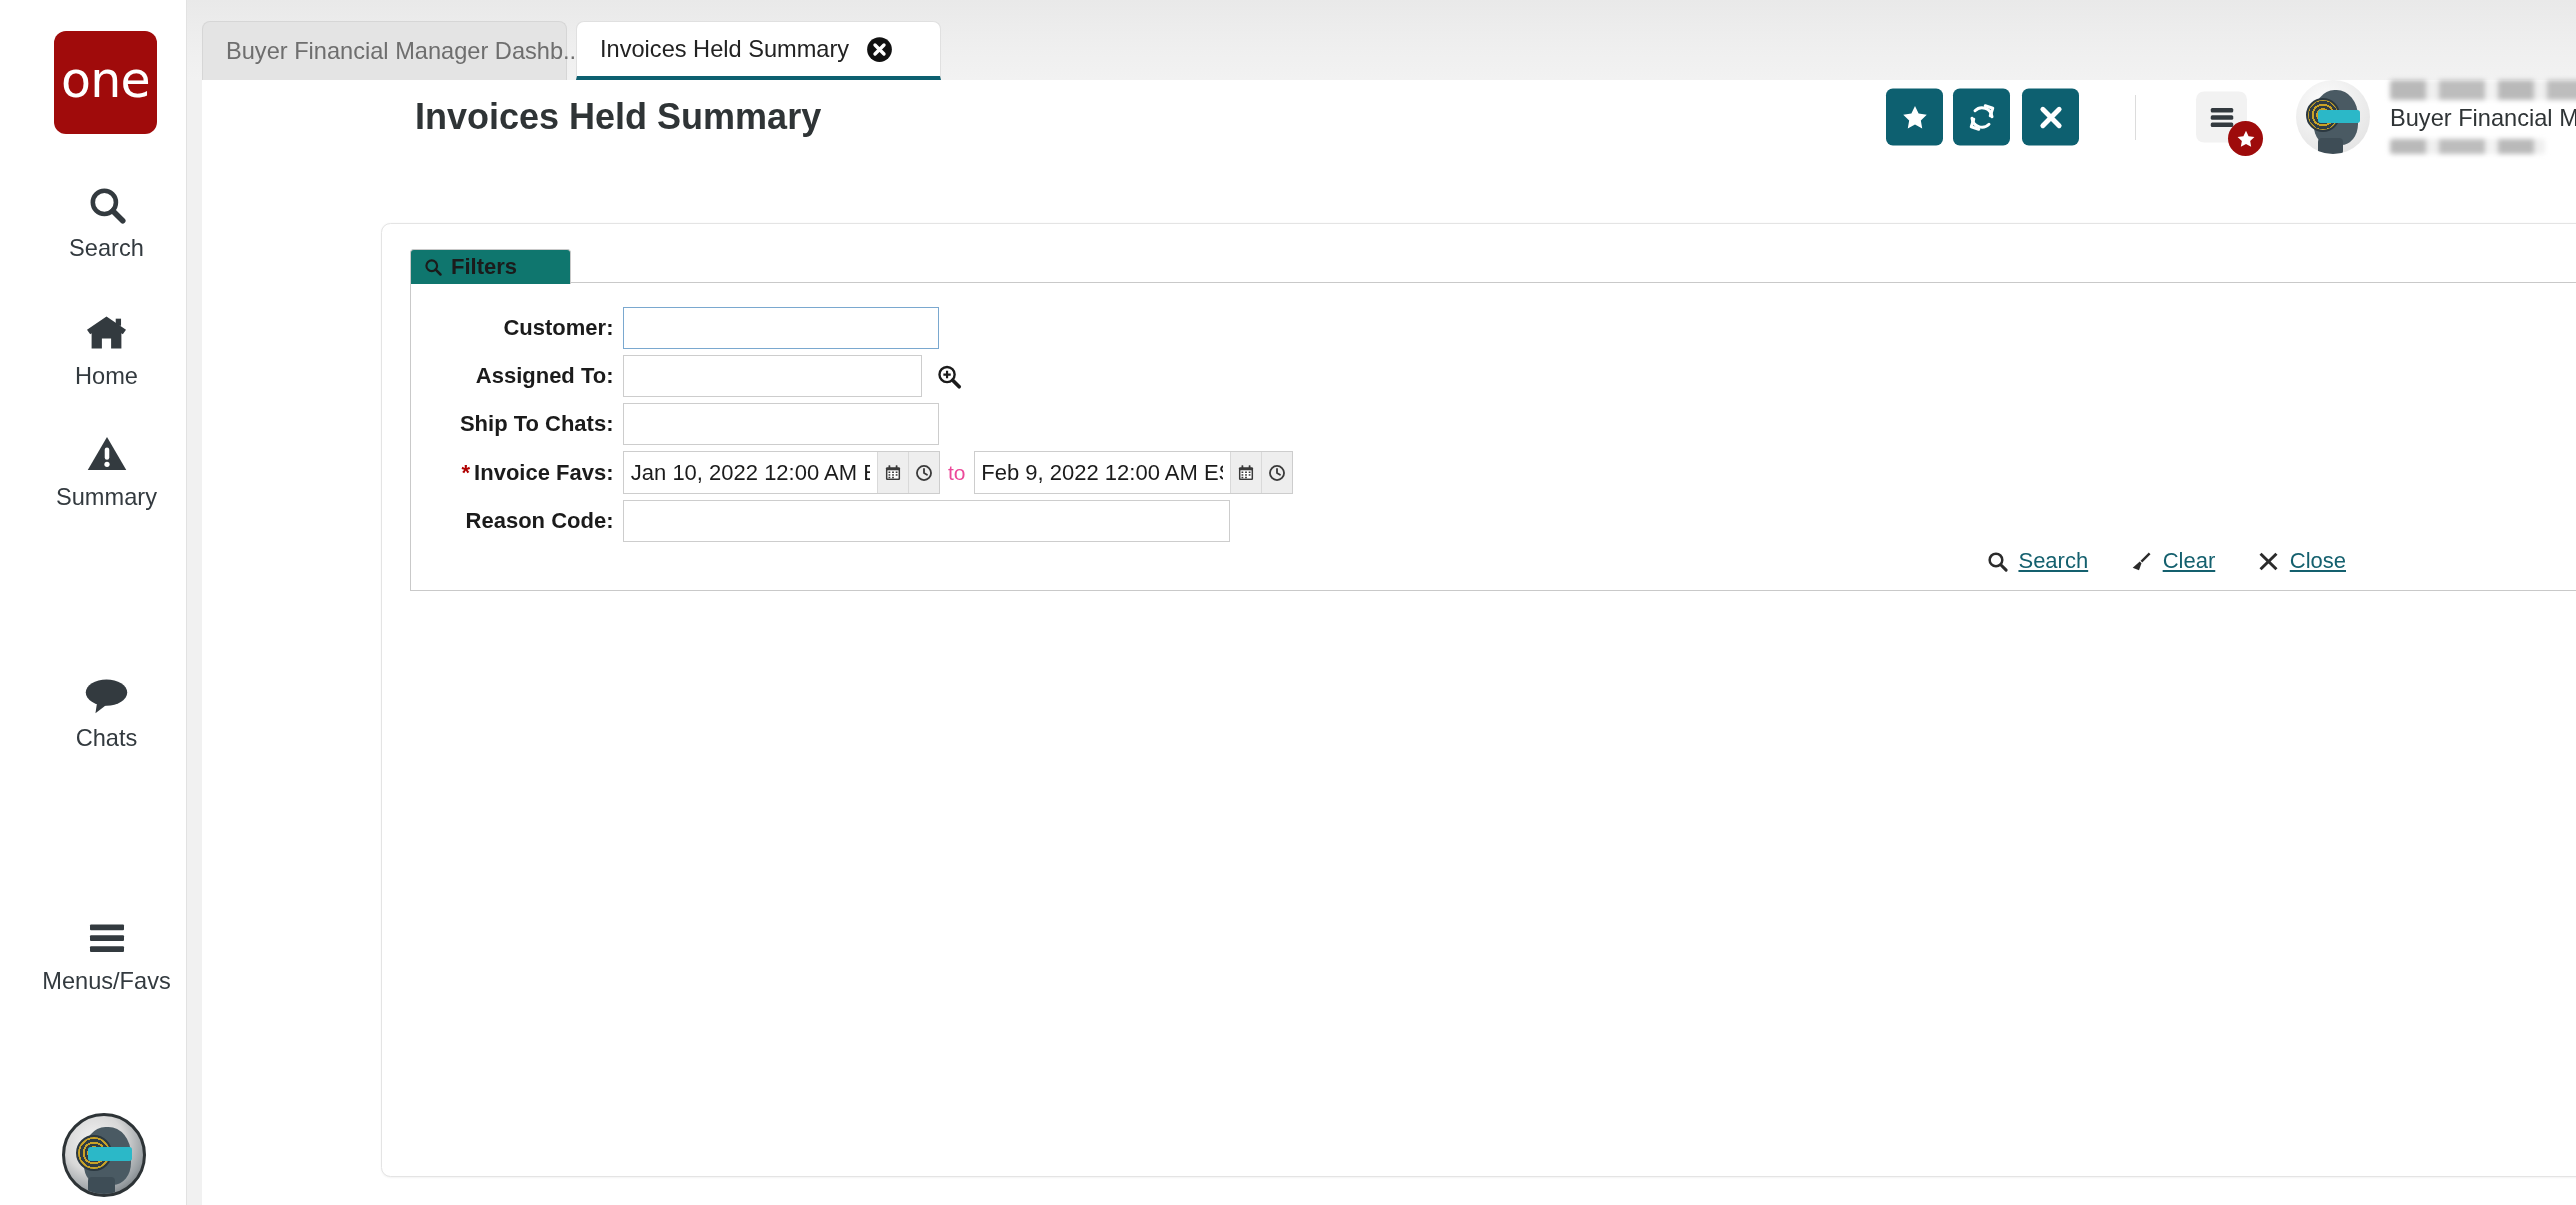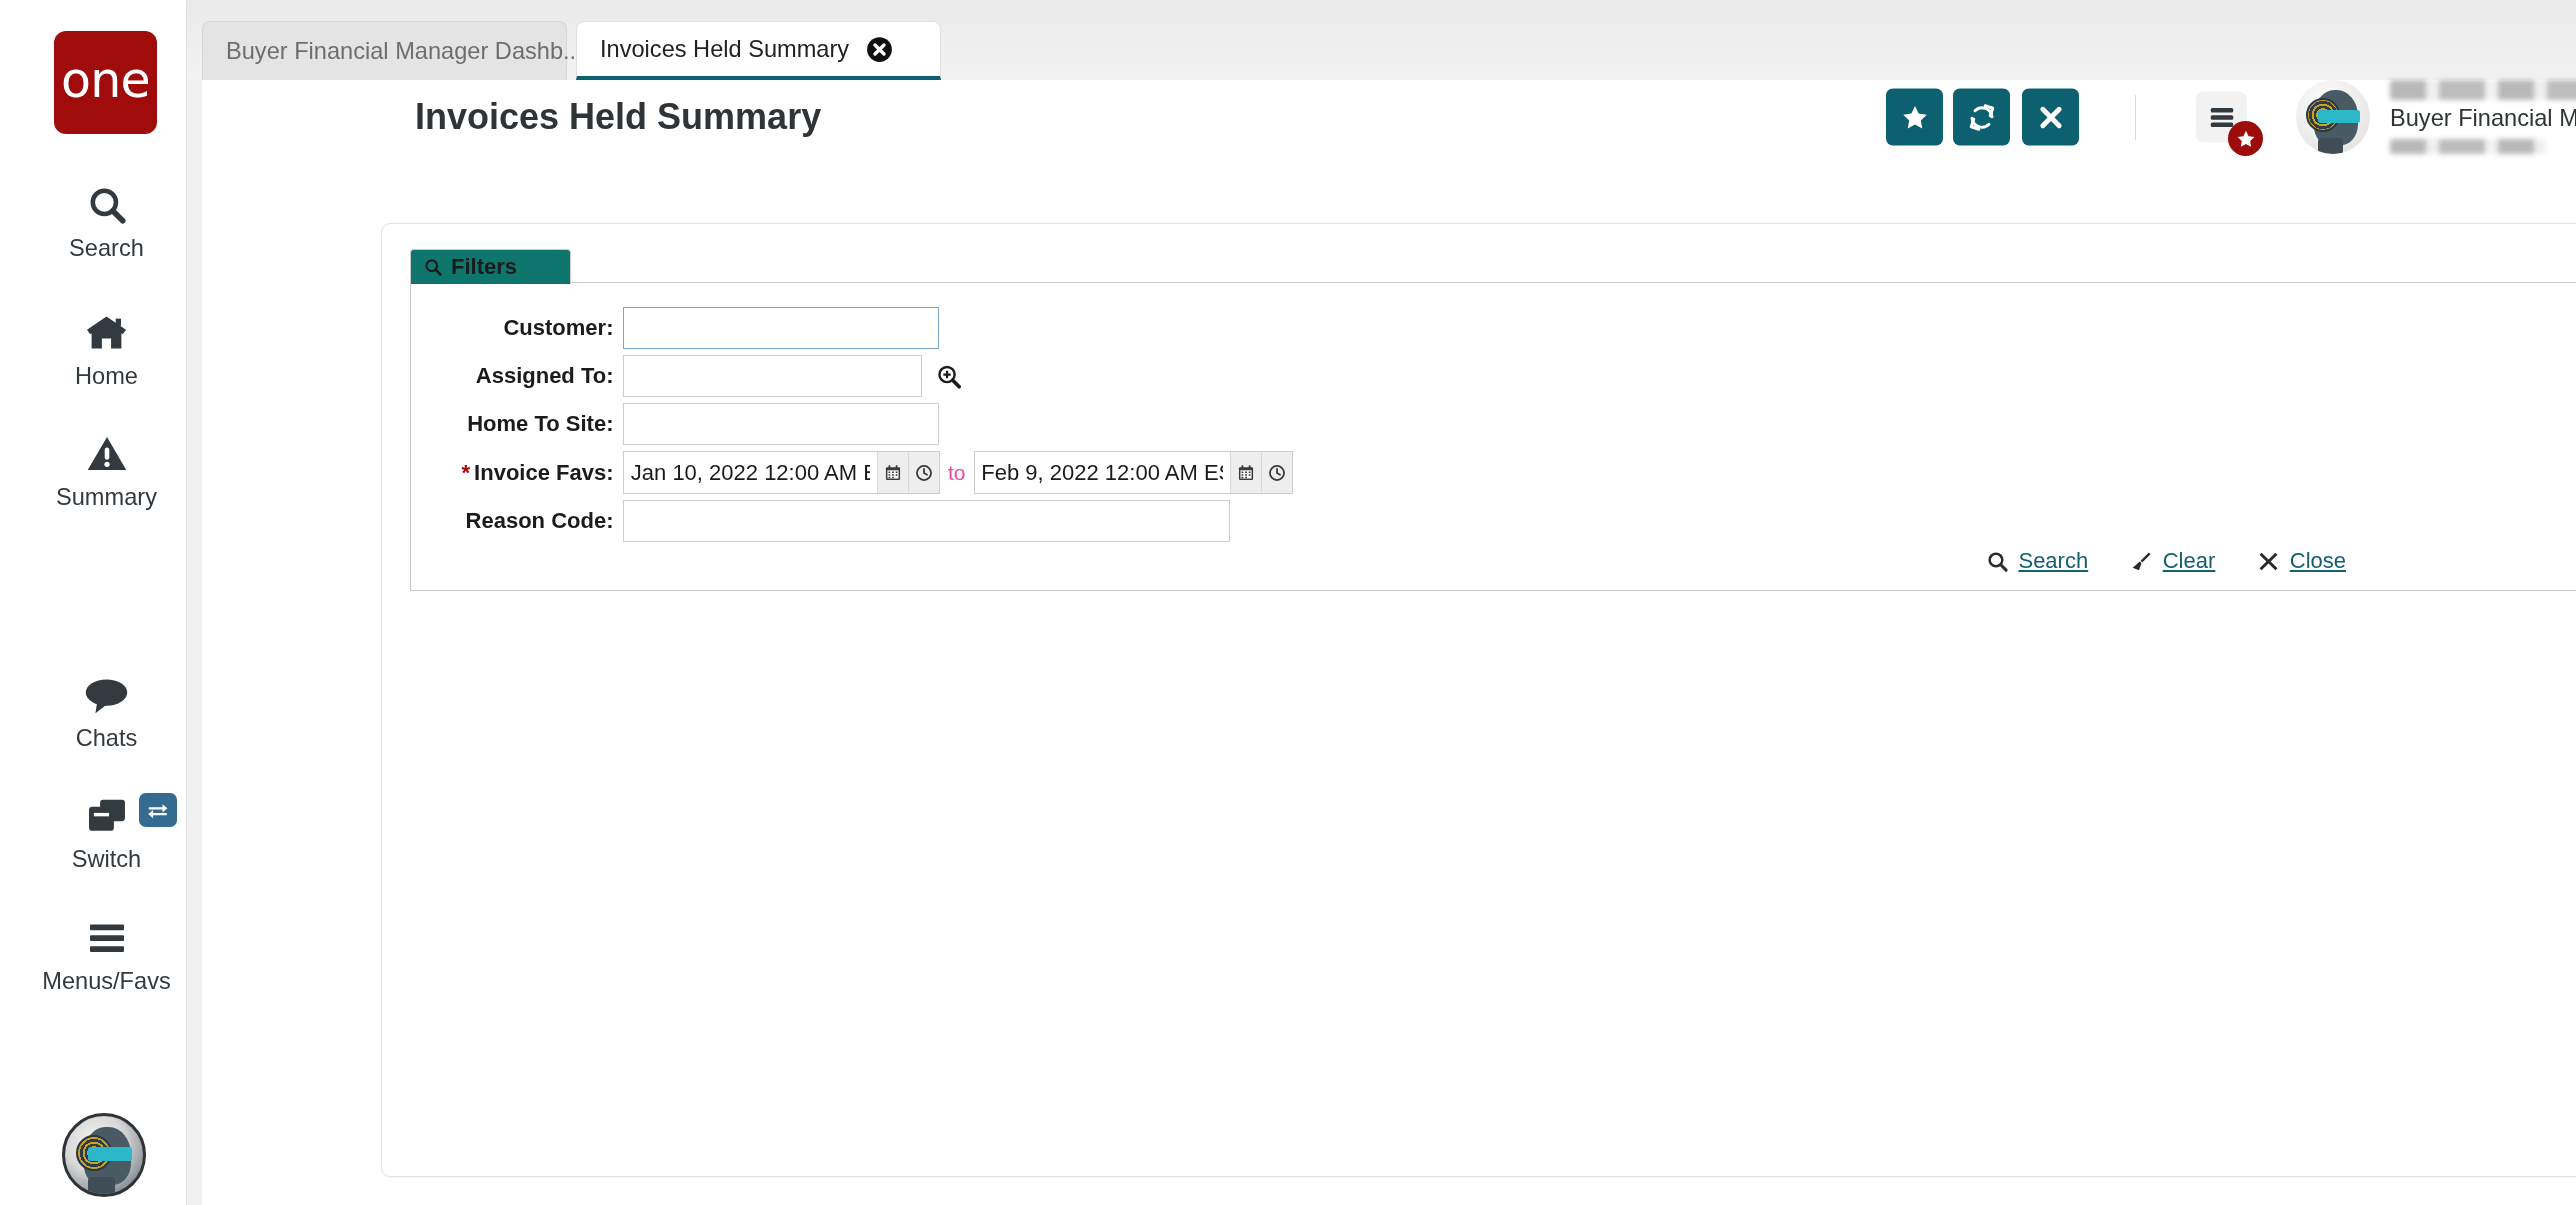--- a/index.html
+++ b/index.html
@@ -324,36 +324,20 @@
     <div class="rail-item" style="top:667px;">
       <div class="rail-ico">
         <svg width="45" height="38" viewBox="0 0 26 22" fill="#333a3f">
           <ellipse cx="13" cy="9.6" rx="12" ry="7.6"></ellipse>
           <path d="M7.6 15 L6.6 21.6 L13.4 16.4 Z"></path>
         </svg>
       </div>
       <div class="rail-label">Chats</div>
     </div>
 
-    <div class="rail-item" style="top:788px;">
-      <div class="rail-ico" style="position:relative;width:161px;">
-        <svg width="42" height="38" viewBox="0 0 24 22" fill="#333a3f">
-          <rect x="8" y="1.6" width="14.4" height="12.4" rx="1.8"></rect>
-          <rect x="1.6" y="5.6" width="14.4" height="14" rx="1.8"></rect>
-          <rect x="4.4" y="9.2" width="8.8" height="2" fill="#fff"></rect>
-        </svg>
-        <span class="sw-badge">
-          <svg width="21.6" height="19" viewBox="0 0 24 20" fill="#ffffff">
-            <path d="M2 6.4 H17.2 V3 L22.6 7.6 L17.2 12.2 V8.8 H2 Z"></path>
-            <path d="M22 15.2 H6.8 V18.6 L1.4 14 L6.8 9.4 V12.8 H22 Z"></path>
-          </svg>
-        </span>
-      </div>
-      <div class="rail-label">Switch</div>
-    </div>
 
     <div class="rail-item" style="top:910px;">
       <div class="rail-ico">
         <svg width="42" height="34" viewBox="0 0 24 20" fill="#333a3f">
           <rect x="2" y="2" width="20" height="3.4" rx="0.6"></rect>
           <rect x="2" y="8.4" width="20" height="3.4" rx="0.6"></rect>
           <rect x="2" y="14.8" width="20" height="3.4" rx="0.6"></rect>
         </svg>
       </div>
       <div class="rail-label">Menus/Favs</div>
@@ -473,21 +457,21 @@
         <button class="lookup-btn">
           <svg width="31" height="31" viewBox="0 0 24 24" fill="none" stroke="#1b1b1b" stroke-width="2.2">
             <circle cx="10.2" cy="10.2" r="7"></circle>
             <path d="M10.2 6.8 V13.6 M6.8 10.2 H13.6" stroke-width="2"></path>
             <line x1="15.4" y1="15.4" x2="21.4" y2="21.4" stroke-width="3.4" stroke-linecap="round"></line>
           </svg>
         </button>
       </div>
 
       <div class="frow" style="left:42px; top:120px;">
-        <div class="flabel">Home To Site:</div>
+        <div class="flabel">Ship To Chats:</div>
         <input class="finput" style="width: 316px;" type="text" placeholder="">
       </div>
 
       <div class="frow" style="left:42px; top:168px;">
         <div class="flabel">
           <span class="req">*</span><span>Invoice Favs:</span>
         </div>
 
         <div class="dtwrap">
           <input type="text" style="width: 253px;" value="Jan 10, 2022 12:00 AM EST">

